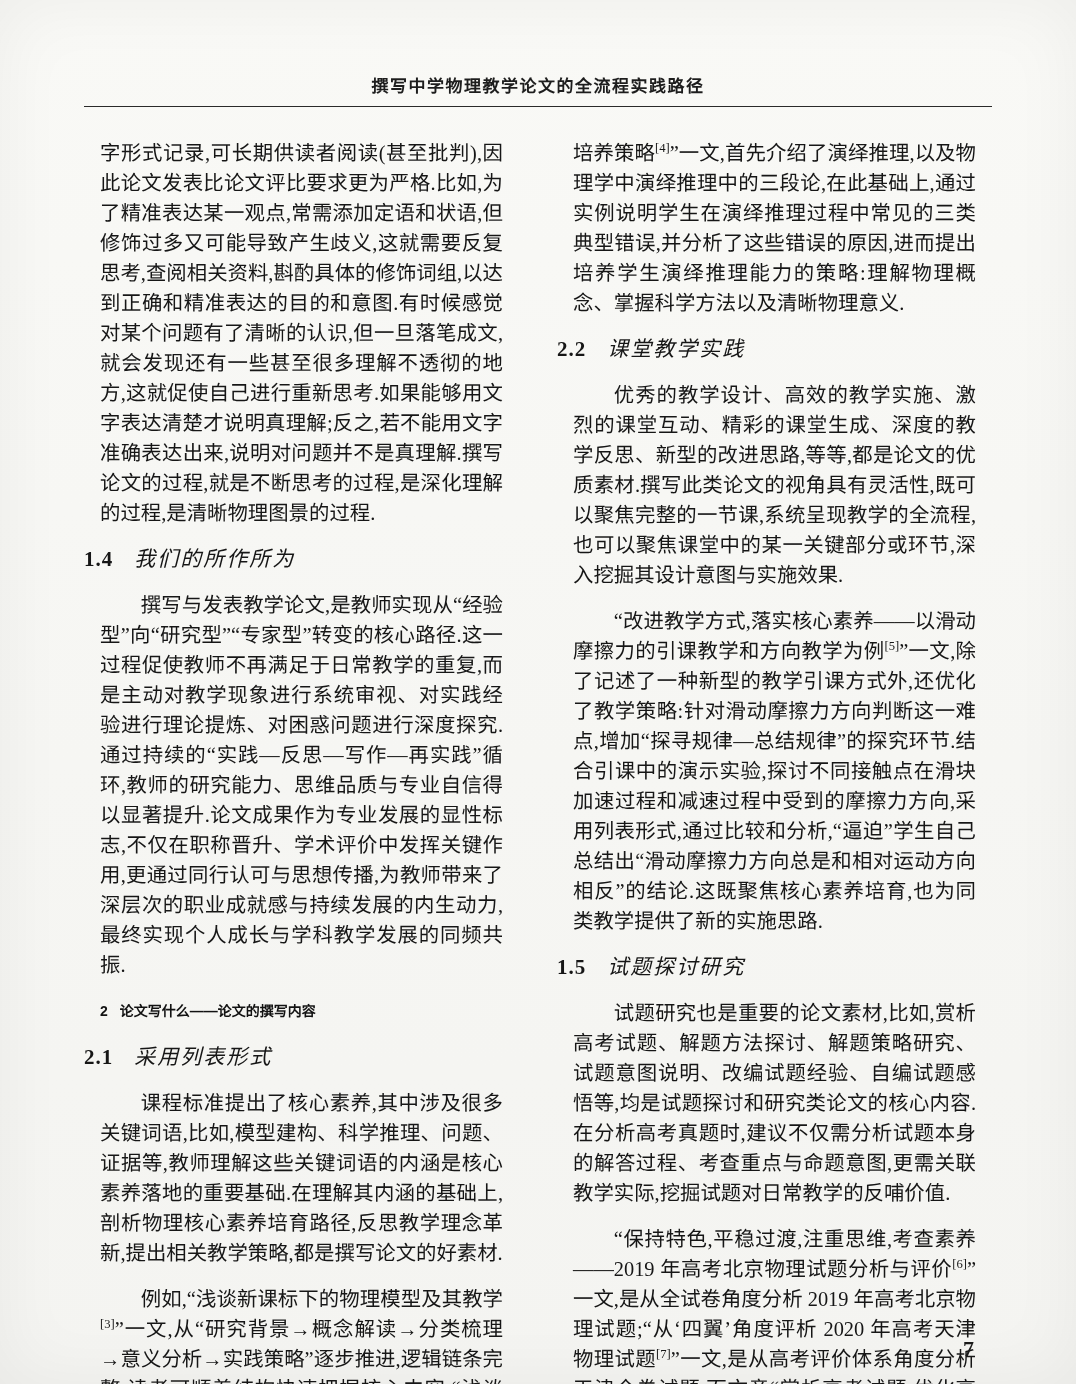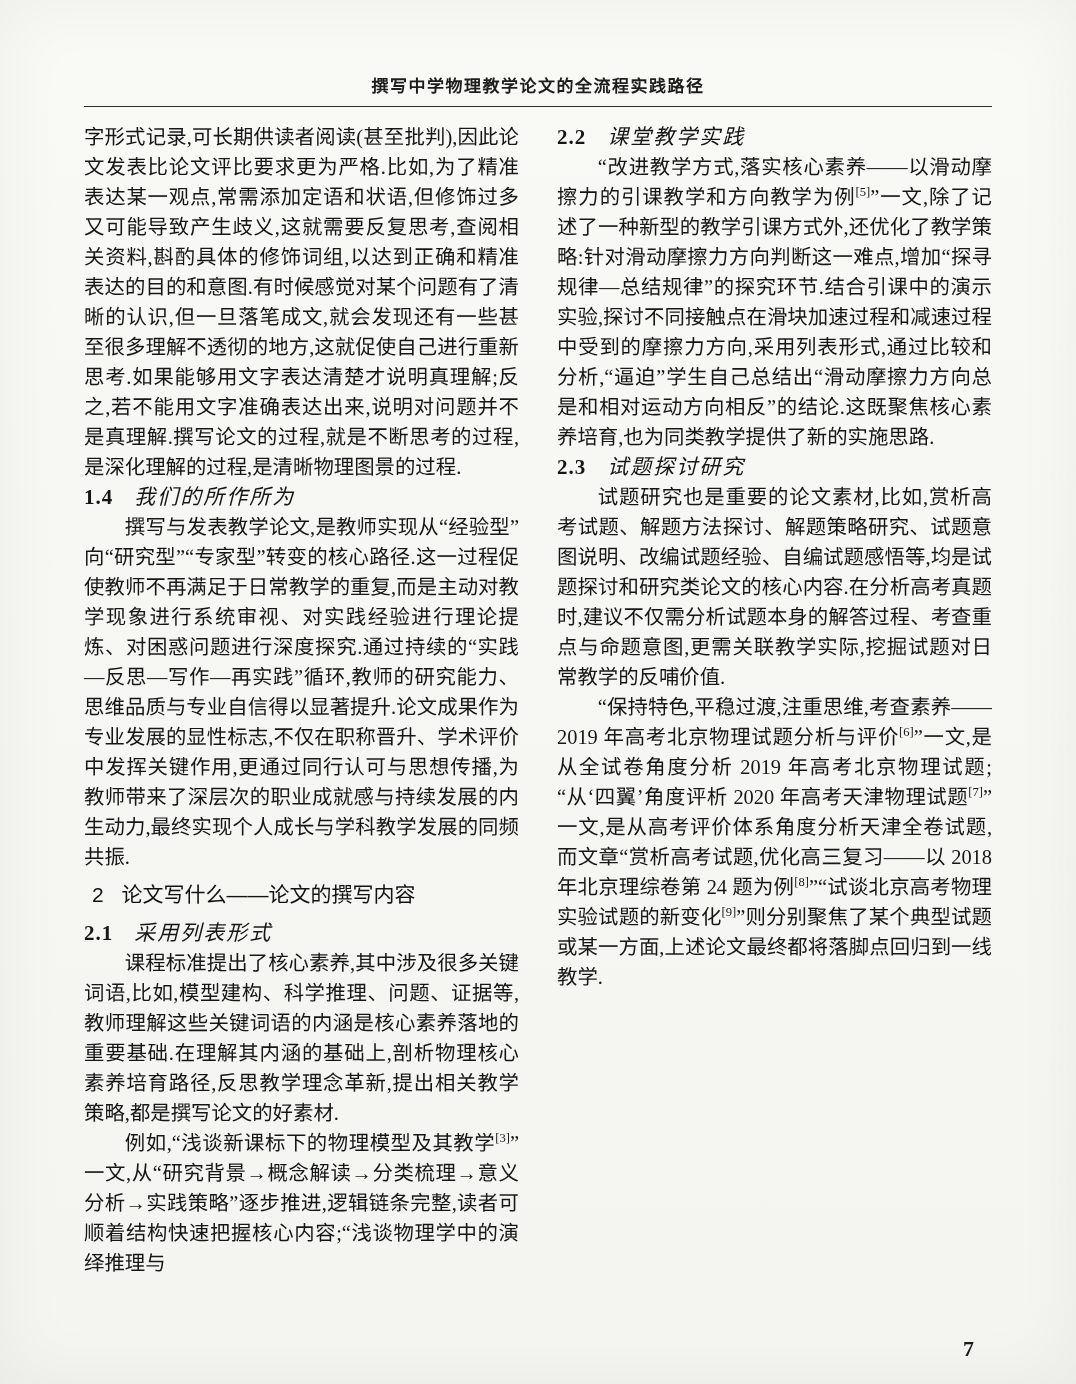--- a/index.html
+++ b/index.html
@@ -38,30 +38,30 @@
     margin-top: 15px;
   }
   .column {
     width: 435px;
     font-size: 20.4px;
     line-height: 30px;
     text-align: justify;
     color: #161616;
   }
   .para {
-    margin: 0;
+    margin: 16px;
     text-indent: 2em;
     font-family: Liberation Serif, serif;
   }
   .para.no-indent { text-indent: 0; }
   .sec-heading {
-    margin: 8px;
-    font-size: 21px;
+    margin: 16px;
+    font-size: 14px;
     line-height: 30px;
-    font-weight: 400;
+    font-weight: 700;
     font-family: "Liberation Sans", "DejaVu Sans", sans-serif;
     color: #121212;
   }
   .sec-heading .sec-num { margin-right: 0.85em; }
   .subsec-heading {
     margin: 0;
     font-size: 21px;
     line-height: 30px;
     font-weight: 500;
     color: #161616;
@@ -104,23 +104,25 @@
     <section class="column">
         <p class="para no-indent">字形式记录,可长期供读者阅读(甚至批判),因此论文发表比论文评比要求更为严格.比如,为了精准表达某一观点,常需添加定语和状语,但修饰过多又可能导致产生歧义,这就需要反复思考,查阅相关资料,斟酌具体的修饰词组,以达到正确和精准表达的目的和意图.有时候感觉对某个问题有了清晰的认识,但一旦落笔成文,就会发现还有一些甚至很多理解不透彻的地方,这就促使自己进行重新思考.如果能够用文字表达清楚才说明真理解;反之,若不能用文字准确表达出来,说明对问题并不是真理解.撰写论文的过程,就是不断思考的过程,是深化理解的过程,是清晰物理图景的过程.</p>
         <h3 class="subsec-heading"><span class="subsec-num">1.4</span><span class="subsec-title">我们的所作所为</span></h3>
         <p class="para">撰写与发表教学论文,是教师实现从“经验型”向“研究型”“专家型”转变的核心路径.这一过程促使教师不再满足于日常教学的重复,而是主动对教学现象进行系统审视、对实践经验进行理论提炼、对困惑问题进行深度探究.通过持续的“实践—反思—写作—再实践”循环,教师的研究能力、思维品质与专业自信得以显著提升.论文成果作为专业发展的显性标志,不仅在职称晋升、学术评价中发挥关键作用,更通过同行认可与思想传播,为教师带来了深层次的职业成就感与持续发展的内生动力,最终实现个人成长与学科教学发展的同频共振.</p>
         <h2 class="sec-heading"><span class="sec-num">2</span><span class="sec-title">论文写什么——论文的撰写内容</span></h2>
         <h3 class="subsec-heading"><span class="subsec-num">2.1</span><span class="subsec-title">采用列表形式</span></h3>
         <p class="para">课程标准提出了核心素养,其中涉及很多关键词语,比如,模型建构、科学推理、问题、证据等,教师理解这些关键词语的内涵是核心素养落地的重要基础.在理解其内涵的基础上,剖析物理核心素养培育路径,反思教学理念革新,提出相关教学策略,都是撰写论文的好素材.</p>
         <p class="para">例如,“浅谈新课标下的物理模型及其教学<sup class="ref">[3]</sup>”一文,从“研究背景→概念解读→分类梳理→意义分析→实践策略”逐步推进,逻辑链条完整,读者可顺着结构快速把握核心内容;“浅谈物理学中的演绎推理与</p>
       </section>
     <section class="column">
+        <p class="para no-indent">培养策略<sup class="ref">[4]</sup>”一文,首先介绍了演绎推理,以及物理学中演绎推理中的三段论,在此基础上,通过实例说明学生在演绎推理过程中常见的三类典型错误,并分析了这些错误的原因,进而提出培养学生演绎推理能力的策略:理解物理概念、掌握科学方法以及清晰物理意义.</p>
         <h3 class="subsec-heading"><span class="subsec-num">2.2</span><span class="subsec-title">课堂教学实践</span></h3>
+        <p class="para">优秀的教学设计、高效的教学实施、激烈的课堂互动、精彩的课堂生成、深度的教学反思、新型的改进思路,等等,都是论文的优质素材.撰写此类论文的视角具有灵活性,既可以聚焦完整的一节课,系统呈现教学的全流程,也可以聚焦课堂中的某一关键部分或环节,深入挖掘其设计意图与实施效果.</p>
         <p class="para">“改进教学方式,落实核心素养——以滑动摩擦力的引课教学和方向教学为例<sup class="ref">[5]</sup>”一文,除了记述了一种新型的教学引课方式外,还优化了教学策略:针对滑动摩擦力方向判断这一难点,增加“探寻规律—总结规律”的探究环节.结合引课中的演示实验,探讨不同接触点在滑块加速过程和减速过程中受到的摩擦力方向,采用列表形式,通过比较和分析,“逼迫”学生自己总结出“滑动摩擦力方向总是和相对运动方向相反”的结论.这既聚焦核心素养培育,也为同类教学提供了新的实施思路.</p>
-        <h3 class="subsec-heading"><span class="subsec-num">2.3</span><span class="subsec-title">试题探讨研究</span></h3>
+        <h3 class="subsec-heading"><span class="subsec-num">1.5</span><span class="subsec-title">试题探讨研究</span></h3>
         <p class="para">试题研究也是重要的论文素材,比如,赏析高考试题、解题方法探讨、解题策略研究、试题意图说明、改编试题经验、自编试题感悟等,均是试题探讨和研究类论文的核心内容.在分析高考真题时,建议不仅需分析试题本身的解答过程、考查重点与命题意图,更需关联教学实际,挖掘试题对日常教学的反哺价值.</p>
         <p class="para">“保持特色,平稳过渡,注重思维,考查素养——2019 年高考北京物理试题分析与评价<sup class="ref">[6]</sup>”一文,是从全试卷角度分析 2019 年高考北京物理试题;“从‘四翼’角度评析 2020 年高考天津物理试题<sup class="ref">[7]</sup>”一文,是从高考评价体系角度分析天津全卷试题,而文章“赏析高考试题,优化高三复习——以 2018 年北京理综卷第 24 题为例<sup class="ref">[8]</sup>”“试谈北京高考物理实验试题的新变化<sup class="ref">[9]</sup>”则分别聚焦了某个典型试题或某一方面,上述论文最终都将落脚点回归到一线教学.</p>
         <h3 class="subsec-heading"></h3>
       </section>
   </main>
 
   <footer>
     <div class="page-number">7</div>
   </footer>
 </div>

